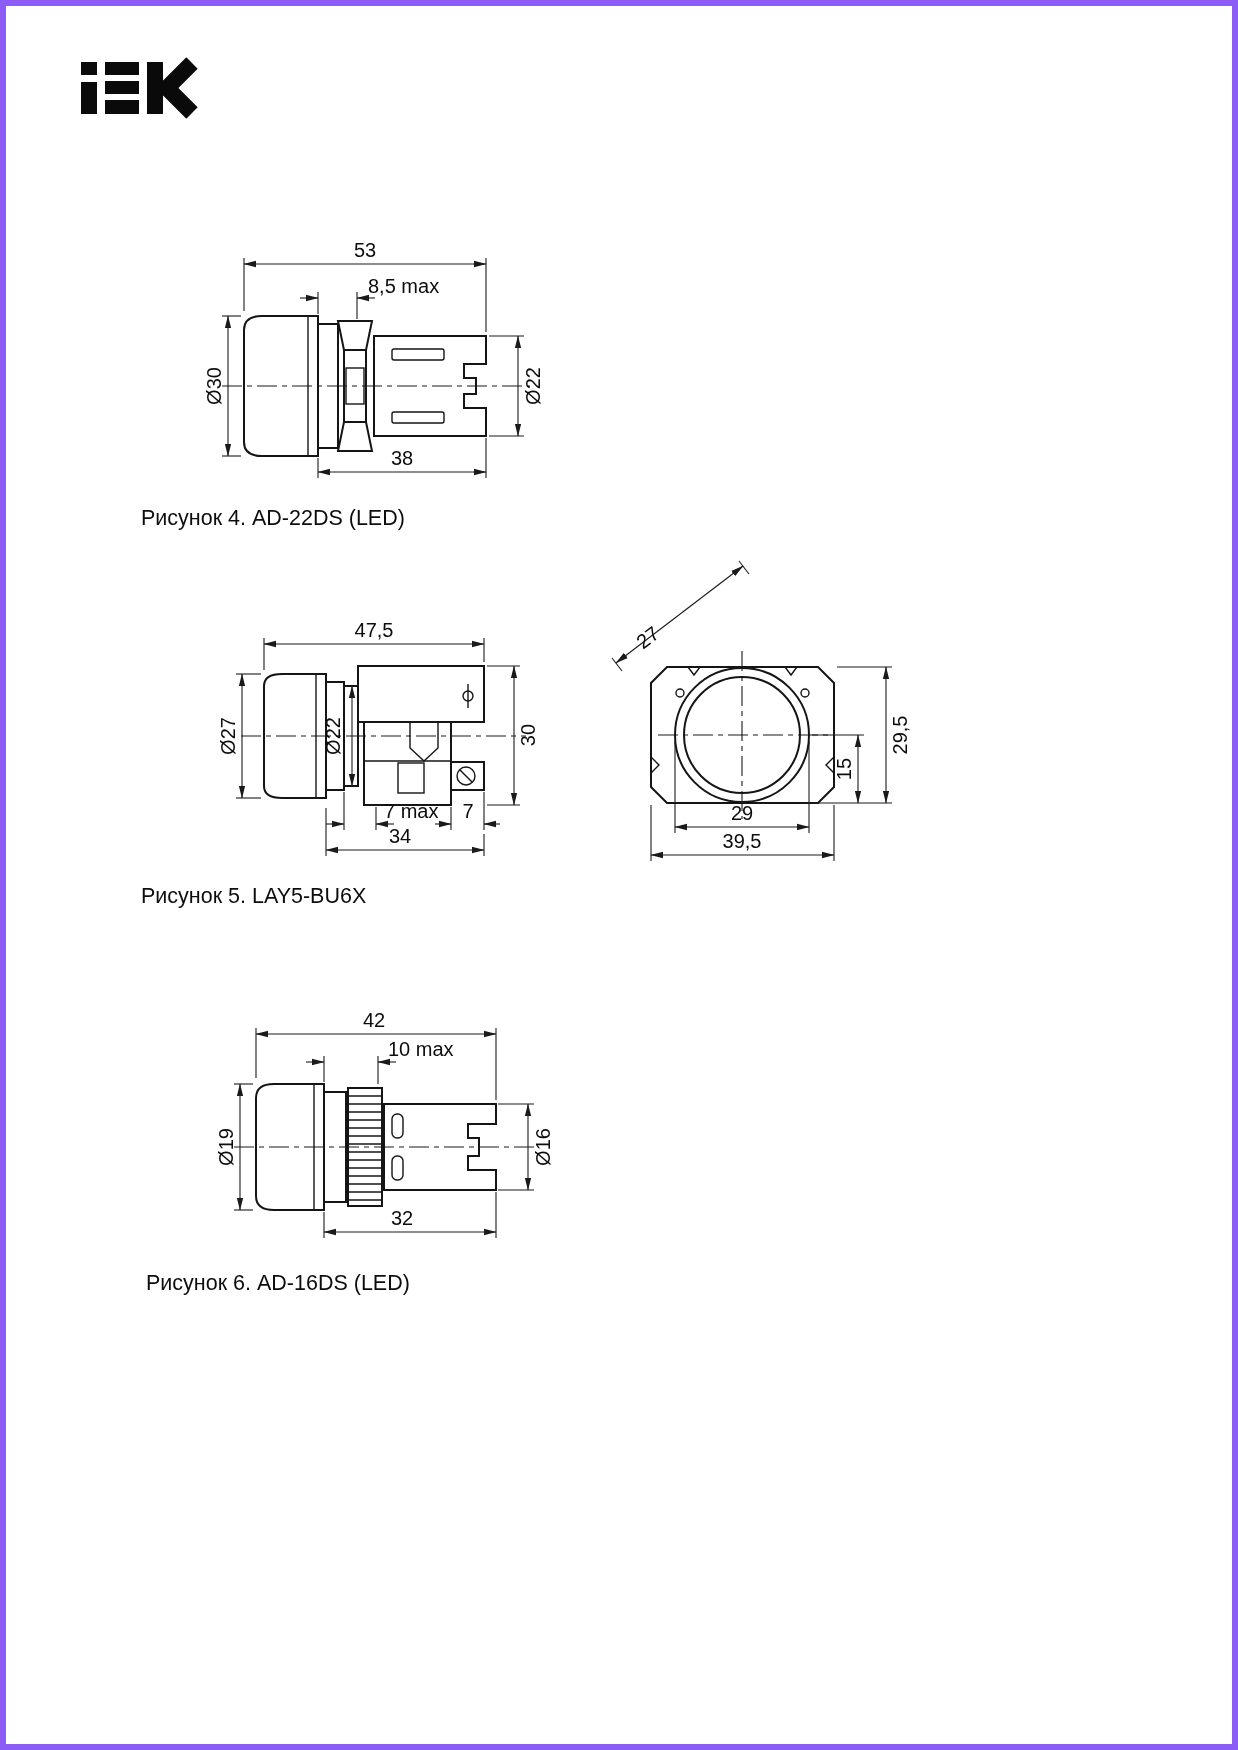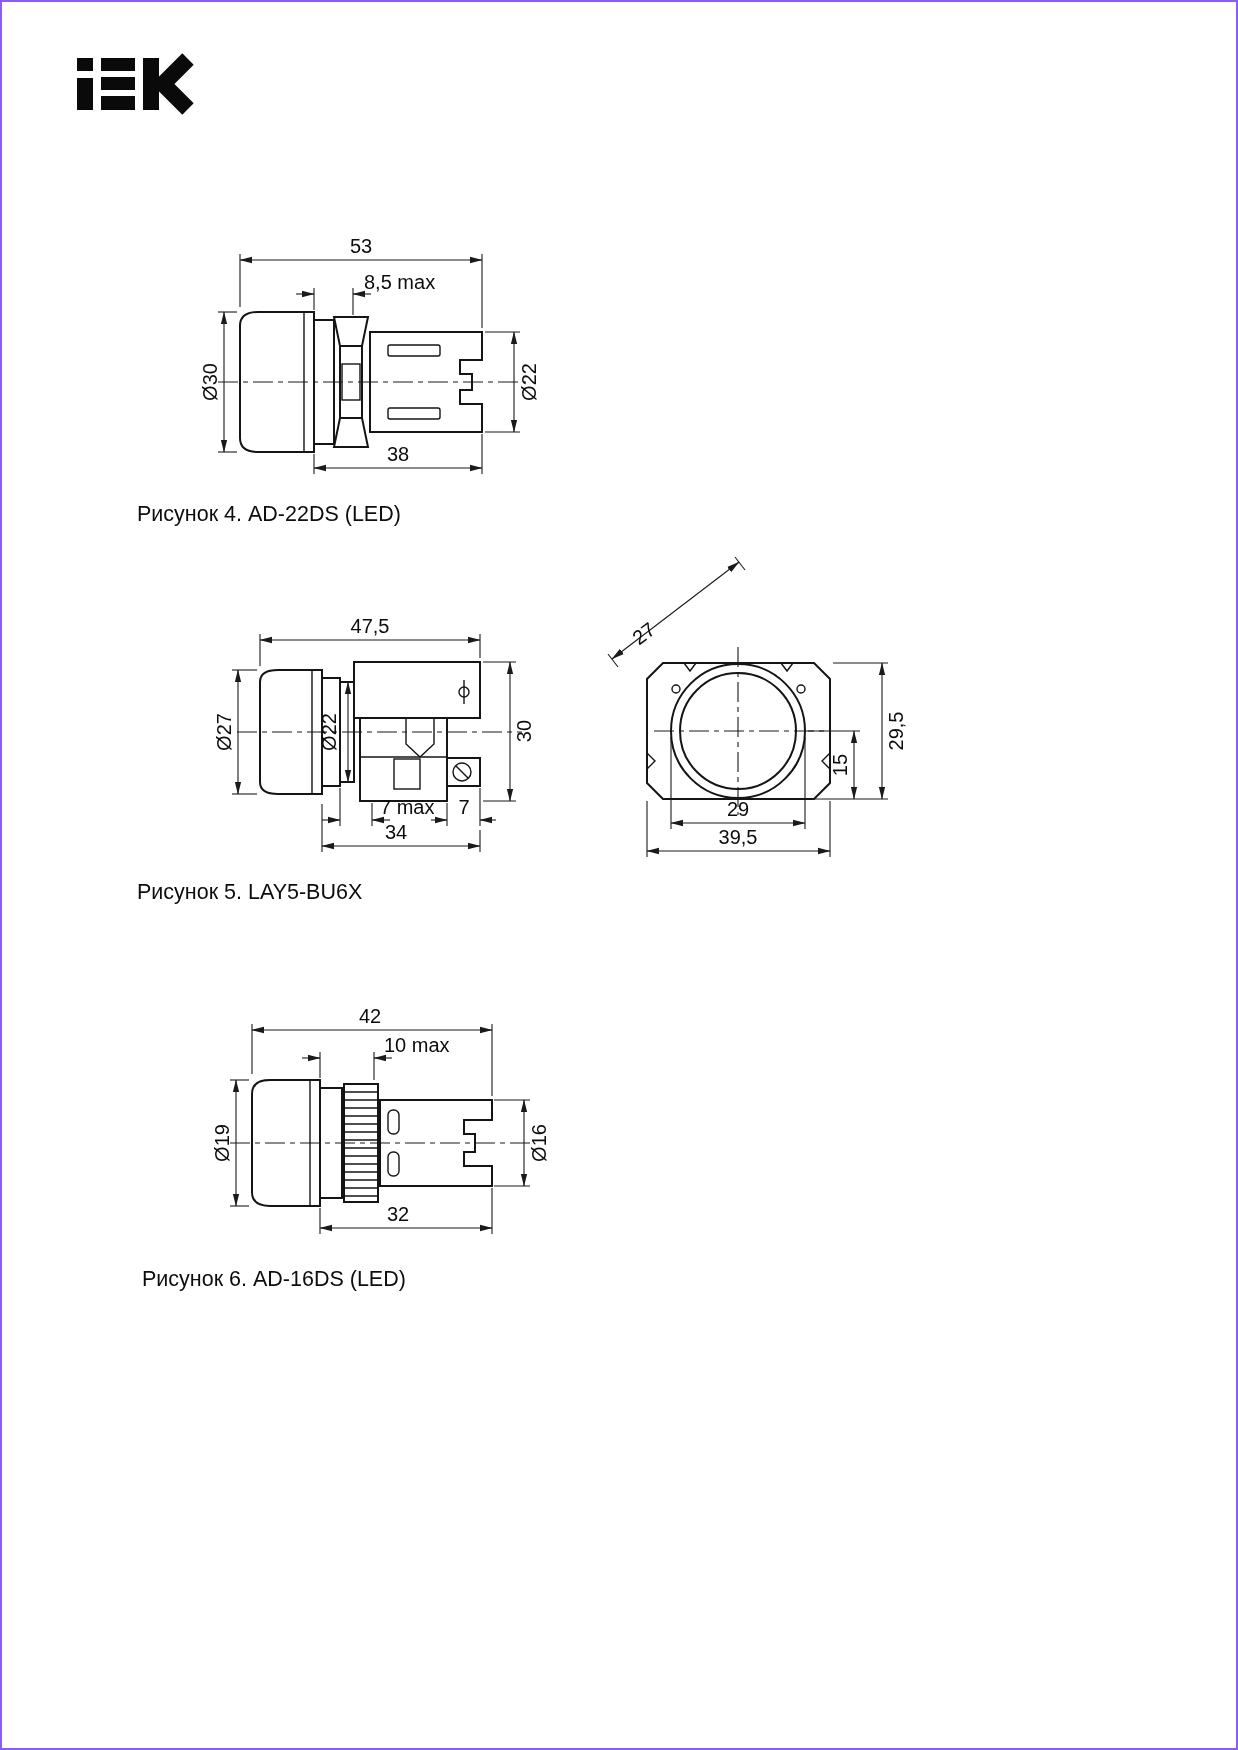--- a/index.html
+++ b/index.html
@@ -1,20 +1,20 @@
 <!DOCTYPE html>
 <html><head>
 <meta charset="utf-8">
 <style>
   html,body{margin:0;padding:0;background:#e8e8e8;}
   .page{
     position:relative;
     width:1238px;height:1750px;
     background:#ffffff;
-    border:2px solid #8b5cf6;
+    border:6px solid #8b5cf6;
     box-sizing:border-box;
     overflow:hidden;
     font-family:"Liberation Sans","DejaVu Sans",sans-serif;
   }
   svg{position:absolute;left:0;top:0;}
   .part{fill:none;stroke:#151515;stroke-width:2;stroke-linejoin:miter;}
   .thin{fill:none;stroke:#151515;stroke-width:1.4;}
   .ext{fill:none;stroke:#1a1a1a;stroke-width:1.1;}
   .dim{fill:none;stroke:#1a1a1a;stroke-width:1.1;}
   .cl{fill:none;stroke:#1a1a1a;stroke-width:1.1;stroke-dasharray:20 5 5 5;}

